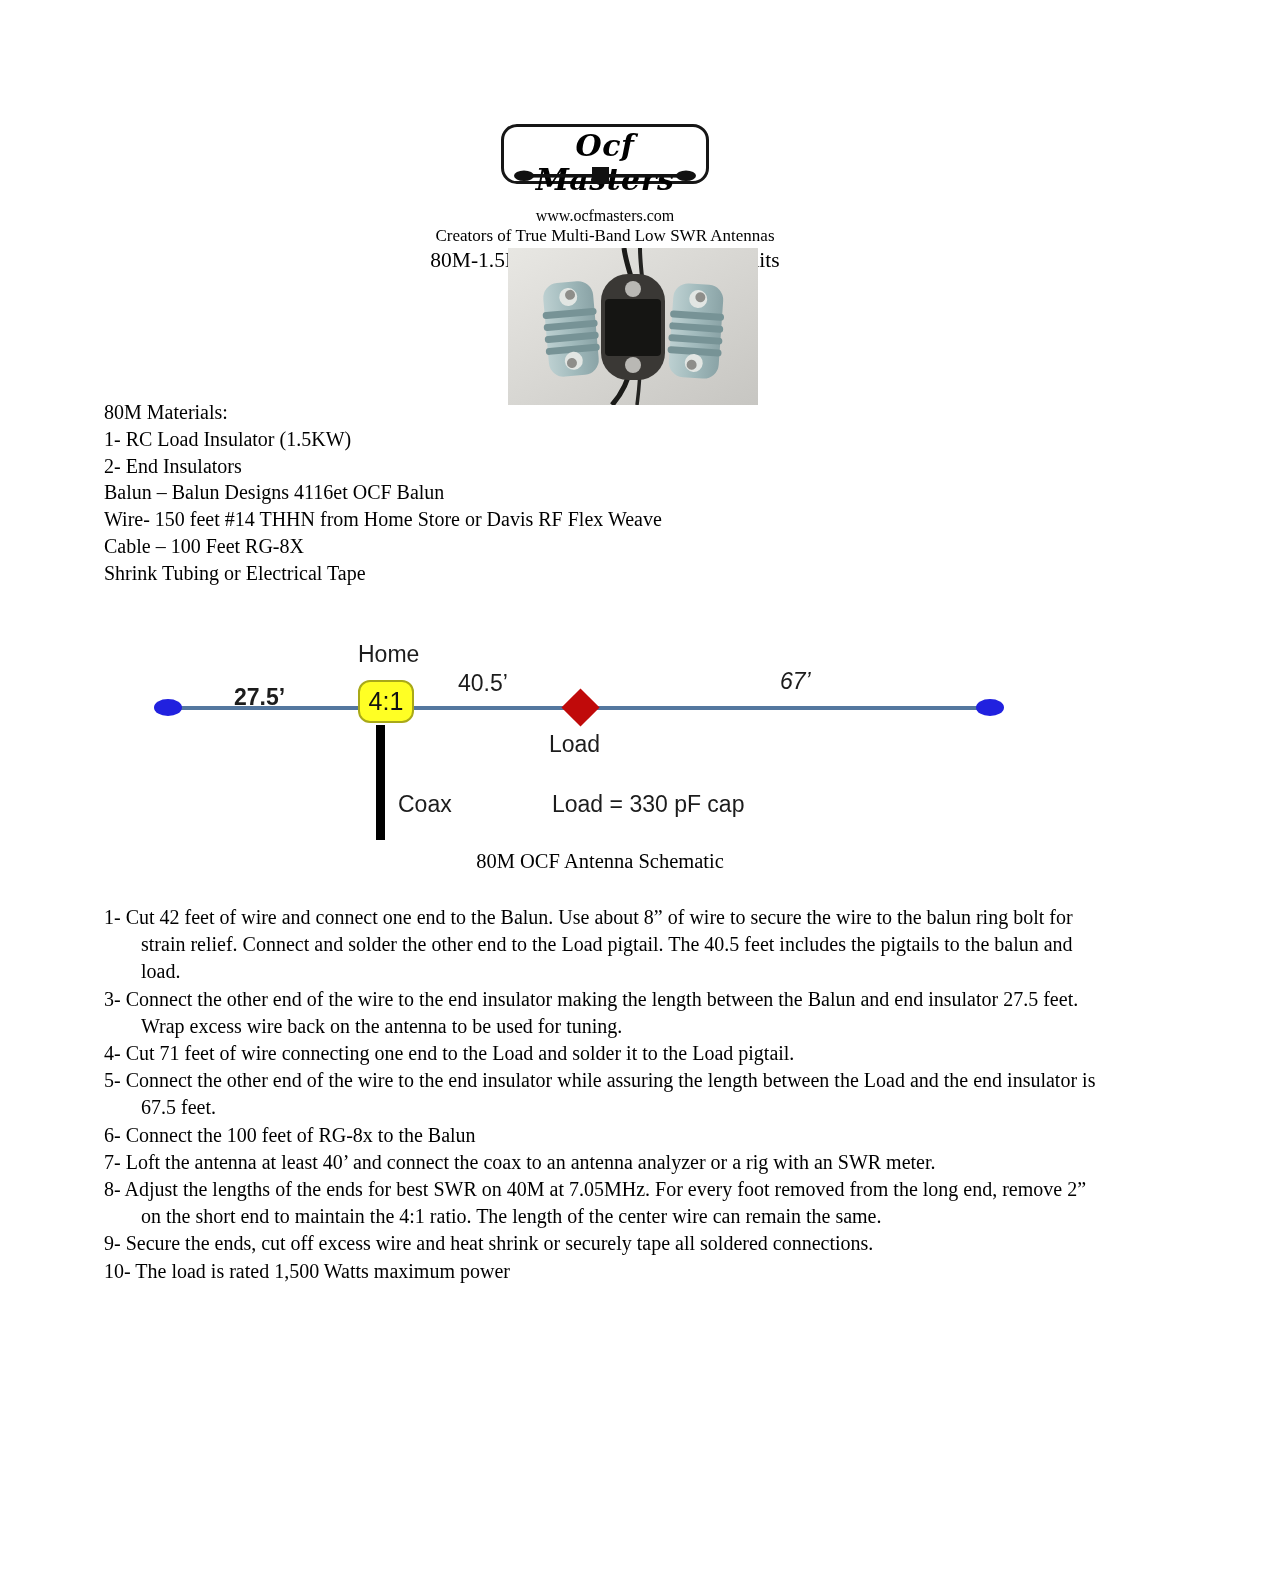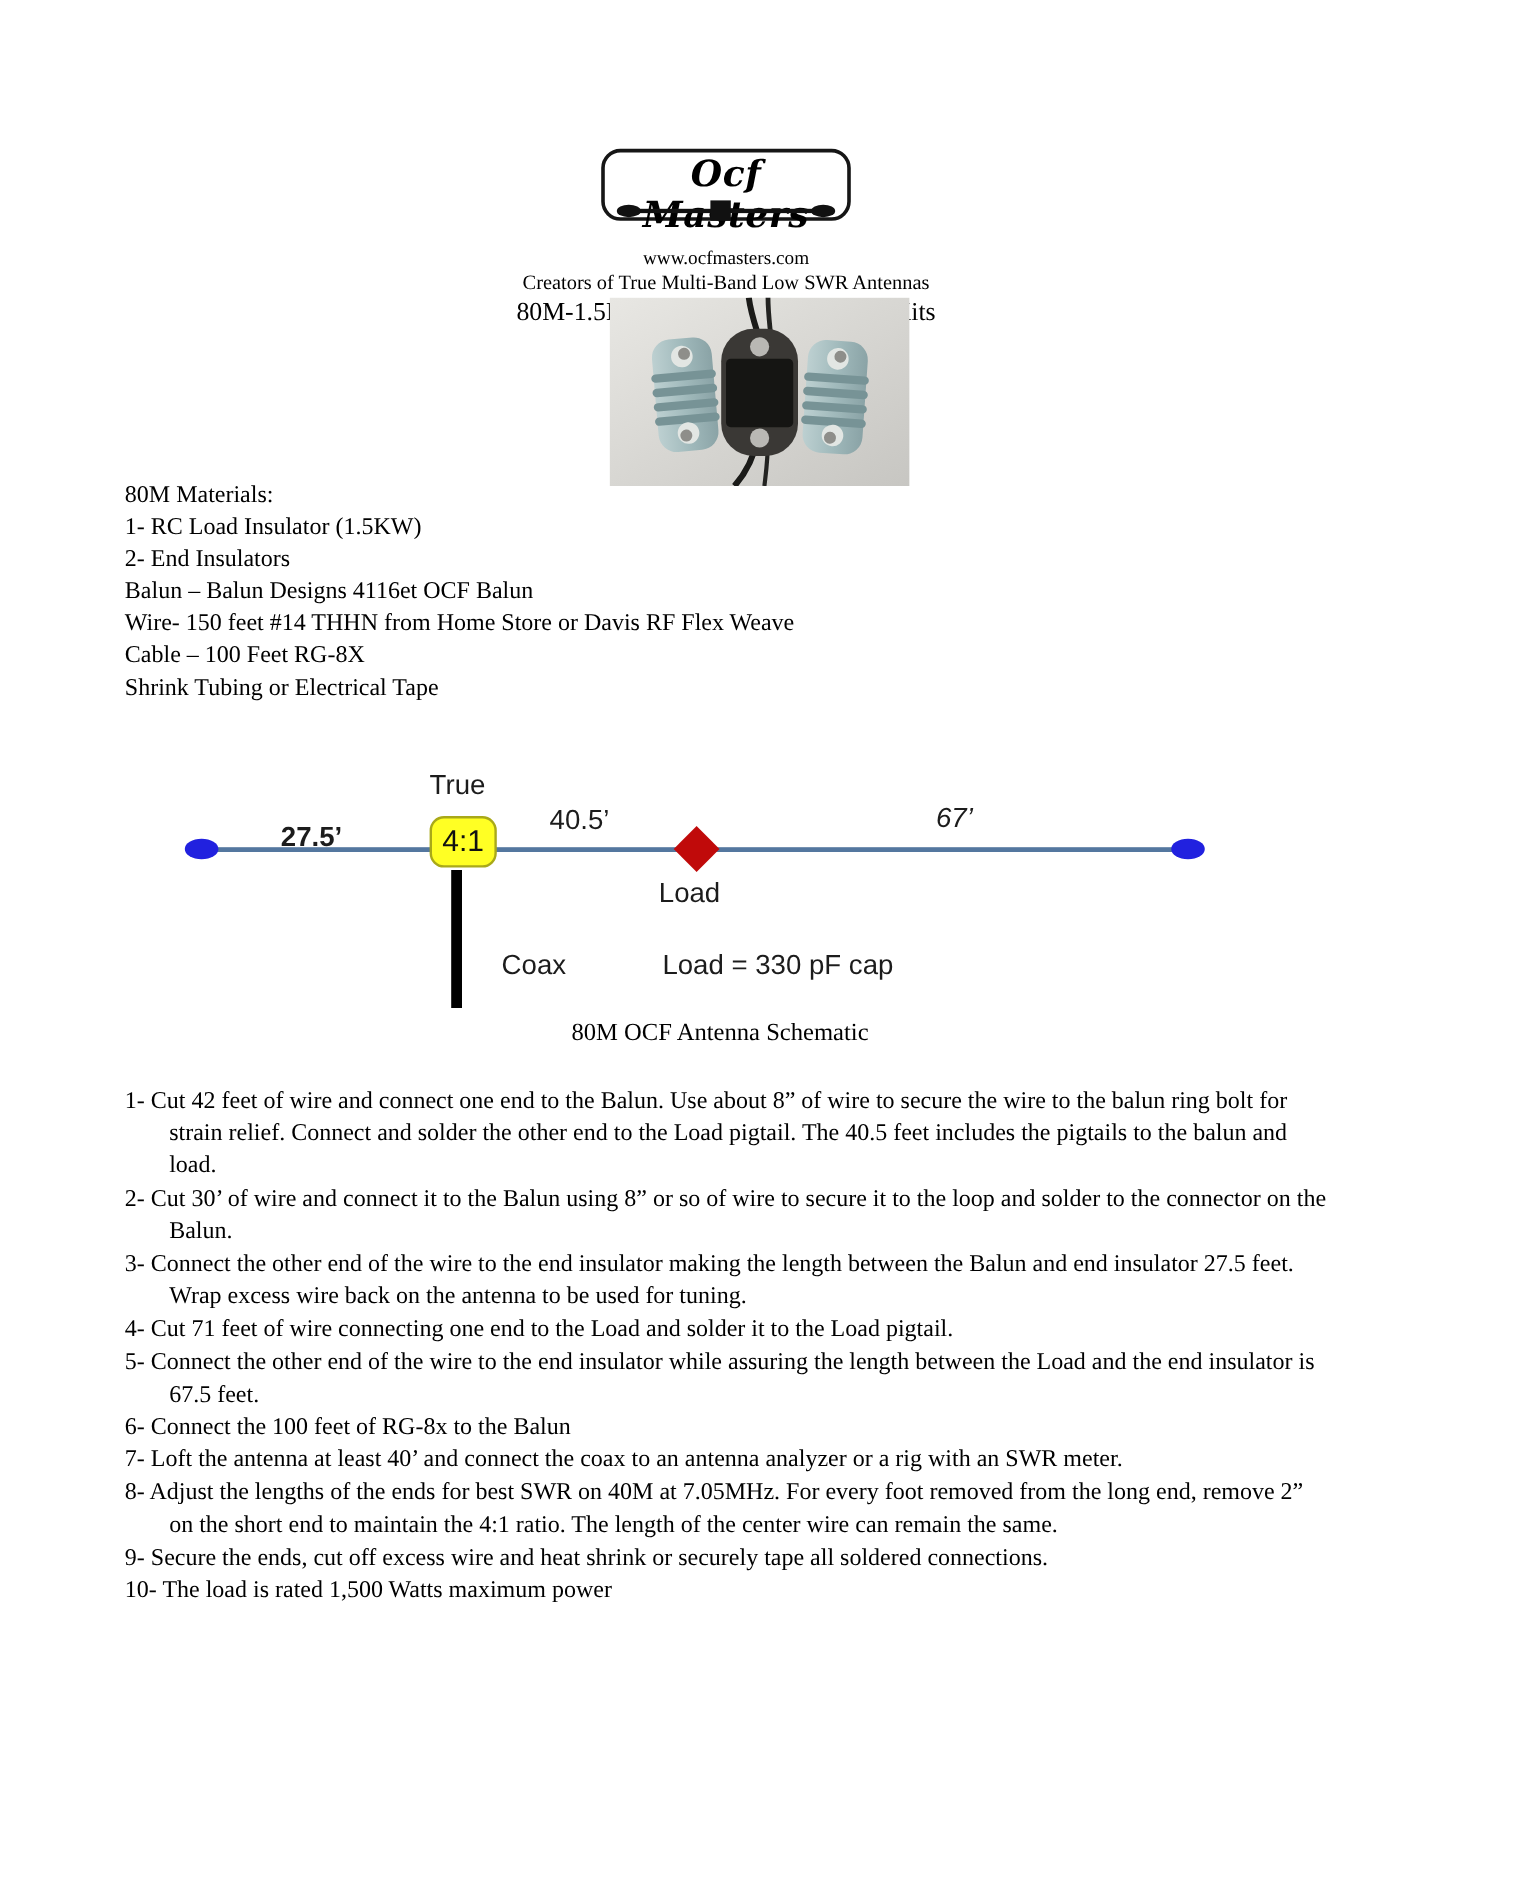--- a/index.html
+++ b/index.html
@@ -46,21 +46,21 @@
     background:#ffff24; border:2.5px solid #a9a918; border-radius:12px;
     display:flex; align-items:center; justify-content:center; font-size:25px; color:#111;
   }
   .balun-lbl { left:228px; top:11px; }
   .len-left  { left:104px; top:54px;font-weight:bold; }
   .len-mid   { left:328px; top:40px; }
   .len-right { left:650px; top:38px;font-style:italic; }
   .diamond { position:absolute; left:437px; top:64px; width:27px; height:27px;
              background:#c00a0a; transform:rotate(45deg); }
   .load-lbl  { left:419px; top:101px; }
-  .coax-lbl  { left:288px; top:161px; }
+  .coax-lbl  { left:268px; top:161px; }
   .load-note { left:422px; top:161px; }
   .caption { position:absolute; top:220px; left:0; width:940px; text-align:center;
              font-family:"Liberation Serif", serif; font-size:20.5px; color:#000; }
 
   
   .instructions { position:absolute; top:904px; left:104px; width:1006px;
                   font-size:20px; line-height:27.2px; }
   .instr { padding-left:37px; text-indent:-37px; }
 </style>
 </head>
@@ -145,34 +145,33 @@
   </div>
 
   <div class="schematic">
     <div class="wire"></div>
     <div class="dot dot-left"></div>
     <div class="dot dot-right"></div>
     <div class="coax-bar"></div>
     <div class="balun-box">
       <span>4:1</span>
     </div>
-    <div class="lbl balun-lbl">True</div>
+    <div class="lbl balun-lbl">Home</div>
     <div class="lbl len-left">27.5’</div>
     <div class="lbl len-mid">40.5’</div>
     <div class="lbl len-right">67’</div>
     <div class="diamond"></div>
     <div class="lbl load-lbl">Load</div>
     <div class="lbl coax-lbl">Coax</div>
     <div class="lbl load-note">Load = 330 pF cap</div>
     <div class="caption">80M OCF Antenna Schematic</div>
   </div>
 
   <div class="instructions">
     <p class="instr"><span>1-</span> <span>Cut 42 feet of wire and connect one end to the Balun. Use about 8” of wire to secure the wire to the balun ring bolt for strain relief.  Connect and solder the other end to the Load pigtail. The 40.5 feet includes the pigtails to the balun and load.</span></p>
-    <p class="instr"><span>2-</span> <span>Cut 30’ of wire and connect it to the Balun using 8” or so of wire to secure it to the loop and solder to the connector on the Balun.</span></p>
     <p class="instr"><span>3-</span> <span>Connect the other end of the wire to the end insulator making the length between the Balun and end insulator 27.5 feet.  Wrap excess wire back on the antenna to be used for tuning.</span></p>
     <p class="instr"><span>4-</span> <span>Cut 71 feet of wire connecting one end to the Load and solder it to the Load pigtail.</span></p>
     <p class="instr"><span>5-</span> <span>Connect the other end of the wire to the end insulator while assuring the length between the Load and the end insulator is 67.5 feet.</span></p>
     <p class="instr"><span>6-</span> <span>Connect the 100 feet of RG-8x to the Balun</span></p>
     <p class="instr"><span>7-</span> <span>Loft the antenna at least 40’ and connect the coax to an antenna analyzer or a rig with an SWR meter.</span></p>
     <p class="instr"><span>8-</span> <span>Adjust the lengths of the ends for best SWR on 40M at 7.05MHz. For every foot removed from the long end, remove 2” on the short end to maintain the 4:1 ratio.  The length of the center wire can remain the same.</span></p>
     <p class="instr"><span>9-</span> <span>Secure the ends, cut off excess wire and heat shrink or securely tape all soldered connections.</span></p>
     <p class="instr"><span>10-</span> <span>The load is rated 1,500 Watts maximum power</span></p>
   </div>
 

